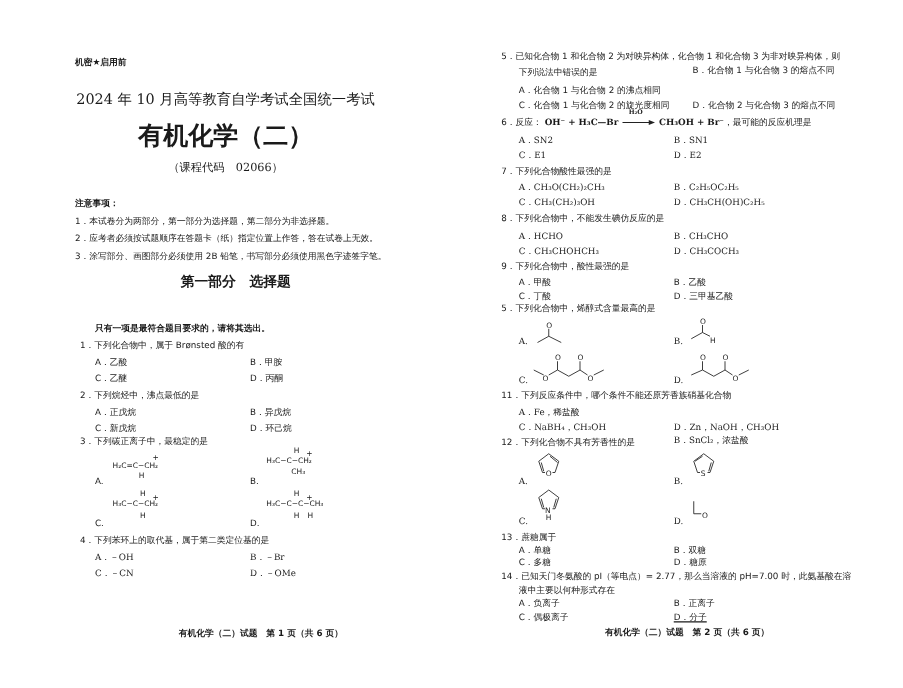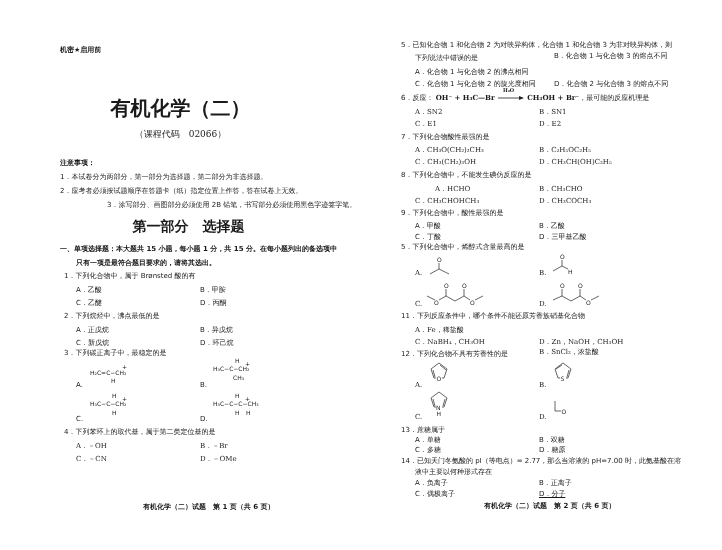--- a/index.html
+++ b/index.html
@@ -21,33 +21,33 @@
   svg { position: absolute; overflow: visible; }
   svg text { font-family: "DejaVu Sans", "Liberation Sans", sans-serif; fill: #222; }
 </style>
 </head>
 <body>
 
 <div class="page page-left">
 
   <div class="abs s7 bold sans" style="left:60px;top:45px;">机密★启用前</div>
 
+  <div class="abs center" style="top:72px;font-size:11.5px;">2024 年 10 月高等教育自学考试全国统一考试</div>
   <div class="abs center bold" style="top:95px;font-size:20px;">有机化学（二）</div>
   <div class="abs center" style="top:128px;font-size:9px;">（课程代码　02066）</div>
 
   <div>
     <div class="abs s7 bold sans" style="left:60px;top:158px;">注意事项：</div>
     <div class="abs s7 sans" style="left:60px;top:172px;">1．本试卷分为两部分，第一部分为选择题，第二部分为非选择题。</div>
     <div class="abs s7 sans" style="left:60px;top:186px;">2．应考者必须按试题顺序在答题卡（纸）指定位置上作答，答在试卷上无效。</div>
-    <div class="abs s7 sans" style="left:60px;top:200px;margin-left:47px;">3．涂写部分、画图部分必须使用 2B 铅笔，书写部分必须使用黑色字迹签字笔。</div>
-  </div>
-
-  <div class="abs bold sans" style="left:0;right:0;text-align:center;top:218px;font-size:14px;padding-left:16px;">第一部分　选择题</div>
-
-  <div class="abs s7 bold sans" style="left:60px;top:244px;">一、单项选择题：本大题共 15 小题，每小题 1 分，共 15 分。在每小题列出的备选项中</div>
+    <div class="abs s7 sans" style="left:60px;top:200px;">3．涂写部分、画图部分必须使用 2B 铅笔，书写部分必须使用黑色字迹签字笔。</div>
+  </div>
+
+  <div class="abs bold sans" style="left:0;right:0;text-align:center;top:218px;font-size:11px;padding-left:16px;">第一部分　选择题</div>
+
   <div class="abs s7 bold sans" style="left:76px;top:258px;">只有一项是最符合题目要求的，请将其选出。</div>
 
   <div>
     <div class="abs s7 sans" style="left:64px;top:271px;">1．下列化合物中，属于 Brønsted 酸的有</div>
     <div class="abs s7 sans" style="left:76px;top:285px;">A．乙酸</div>
     <div class="abs s7 sans" style="left:200px;top:285px;">B．甲胺</div>
     <div class="abs s7 sans" style="left:76px;top:298px;">C．乙醚</div>
     <div class="abs s7 sans" style="left:200px;top:298px;">D．丙酮</div>
   </div>
 
@@ -139,21 +139,21 @@
   <div>
     <div class="abs s7 sans" style="left:40px;top:132px;">7．下列化合物酸性最强的是</div>
     <div class="abs s7" style="left:54px;top:145px;">A．CH₃O(CH₂)₂CH₃</div>
     <div class="abs s7" style="left:178px;top:145px;">B．C₂H₅OC₂H₅</div>
     <div class="abs s7" style="left:54px;top:157px;">C．CH₃(CH₂)₃OH</div>
     <div class="abs s7" style="left:178px;top:157px;">D．CH₃CH(OH)C₂H₅</div>
   </div>
 
   <div>
     <div class="abs s7 sans" style="left:40px;top:170px;">8．下列化合物中，不能发生碘仿反应的是</div>
-    <div class="abs s7" style="left:54px;top:184px;margin-left:20px;">A．HCHO</div>
+    <div class="abs s7" style="left:54px;top:184px;">A．HCHO</div>
     <div class="abs s7" style="left:178px;top:184px;">B．CH₃CHO</div>
     <div class="abs s7" style="left:54px;top:196px;">C．CH₃CHOHCH₃</div>
     <div class="abs s7" style="left:178px;top:196px;">D．CH₃COCH₃</div>
   </div>
 
   <div>
     <div class="abs s7 sans" style="left:40px;top:208px;">9．下列化合物中，酸性最强的是</div>
     <div class="abs s7 sans" style="left:54px;top:221px;">A．甲酸</div>
     <div class="abs s7 sans" style="left:178px;top:221px;">B．乙酸</div>
     <div class="abs s7 sans" style="left:54px;top:232px;">C．丁酸</div>

